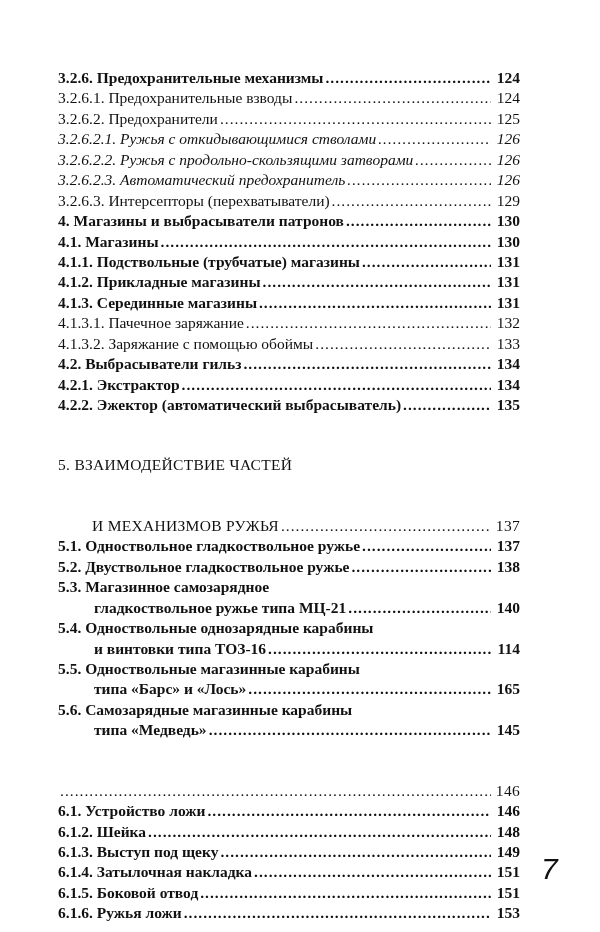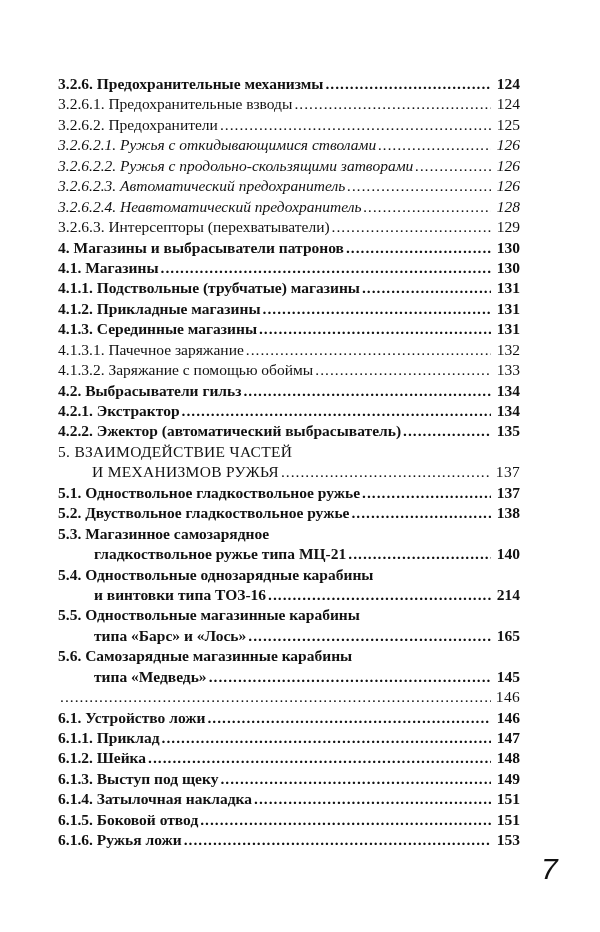--- a/index.html
+++ b/index.html
@@ -1,29 +1,29 @@
 <!DOCTYPE html>
 <html><head>
 <meta charset="utf-8">
 <style>
   html, body { margin: 0; padding: 0; background: #ffffff; }
   body { width: 600px; height: 932px; position: relative; overflow: hidden; font-family: "Liberation Serif", serif; color: #111; }
-  .toc { position: absolute; left: 58px; top: 74px; width: 462px; }
+  .toc { position: absolute; left: 58px; top: 68px; width: 462px; }
   .row { display: flex; align-items: baseline; height: 20.45px; line-height: 20.45px; font-size: 15.5px; white-space: nowrap; }
   .row .label { flex: 0 0 auto; }
   .row .dots { flex: 1 1 auto; overflow: hidden; margin: 0 3px 0 2px; letter-spacing: 1px; }
   .row .dots::before { content: "....................................................................................................................................................................................................."; }
   .row .page { flex: 0 0 auto; text-align: right; min-width: 26px; }
   .bold { font-weight: bold; }
   .italic { font-style: italic; }
   .indent1 { padding-left: 36px; }
   .indent2 { padding-left: 34px; align-items: flex-end; }
   .nodots .dots::before { content: ""; }
   .page-number { position: absolute; left: 541px; top: 852px; font-size: 30px; font-style: italic; font-family: "Liberation Sans", sans-serif; color: #111; }
-  .upper { letter-spacing: 0.3px; }
+  .upper { letter-spacing: 0.3px; margin-top: 40px; }
 </style>
 </head>
 <body>
 
 <div class="toc" id="toc">
     <div class="row bold">
       <span class="label">3.2.6. Предохранительные механизмы</span>
       <span class="dots"></span>
       <span class="page">124</span>
     </div>
@@ -45,25 +45,20 @@
     <div class="row italic">
       <span class="label">3.2.6.2.2.  Ружья с продольно-скользящими затворами</span>
       <span class="dots"></span>
       <span class="page">126</span>
     </div>
     <div class="row italic">
       <span class="label">3.2.6.2.3. Автоматический  предохранитель</span>
       <span class="dots"></span>
       <span class="page">126</span>
     </div>
-    <div class="row italic">
-      <span class="label">3.2.6.2.4. Неавтоматический предохранитель</span>
-      <span class="dots"></span>
-      <span class="page">128</span>
-    </div>
     <div class="row">
       <span class="label">3.2.6.3. Интерсепторы (перехватыватели)</span>
       <span class="dots"></span>
       <span class="page">129</span>
     </div>
     <div class="row bold">
       <span class="label">4. Магазины и выбрасыватели патронов</span>
       <span class="dots"></span>
       <span class="page">130</span>
     </div>
@@ -143,21 +138,21 @@
       <span class="page">140</span>
     </div>
     <div class="row bold nodots">
       <span class="label">5.4. Одноствольные однозарядные карабины</span>
       <span class="dots"></span>
       <span class="page"></span>
     </div>
     <div class="row bold indent1">
       <span class="label">и винтовки типа ТОЗ-16</span>
       <span class="dots"></span>
-      <span class="page">214</span>
+      <span class="page">114</span>
     </div>
     <div class="row bold nodots">
       <span class="label">5.5. Одноствольные магазинные карабины</span>
       <span class="dots"></span>
       <span class="page"></span>
     </div>
     <div class="row bold indent1">
       <span class="label">типа «Барс» и «Лось»</span>
       <span class="dots"></span>
       <span class="page">165</span>
@@ -173,25 +168,20 @@
       <span class="page">145</span>
     </div>
     <div class="row upper">
       <span class="dots"></span>
       <span class="page">146</span>
     </div>
     <div class="row bold">
       <span class="label">6.1. Устройство ложи</span>
       <span class="dots"></span>
       <span class="page">146</span>
-    </div>
-    <div class="row bold">
-      <span class="label">6.1.1. Приклад</span>
-      <span class="dots"></span>
-      <span class="page">147</span>
     </div>
     <div class="row bold">
       <span class="label"> 6.1.2. Шейка</span>
       <span class="dots"></span>
       <span class="page">148</span>
     </div>
     <div class="row bold">
       <span class="label">6.1.3. Выступ под щеку</span>
       <span class="dots"></span>
       <span class="page">149</span>

